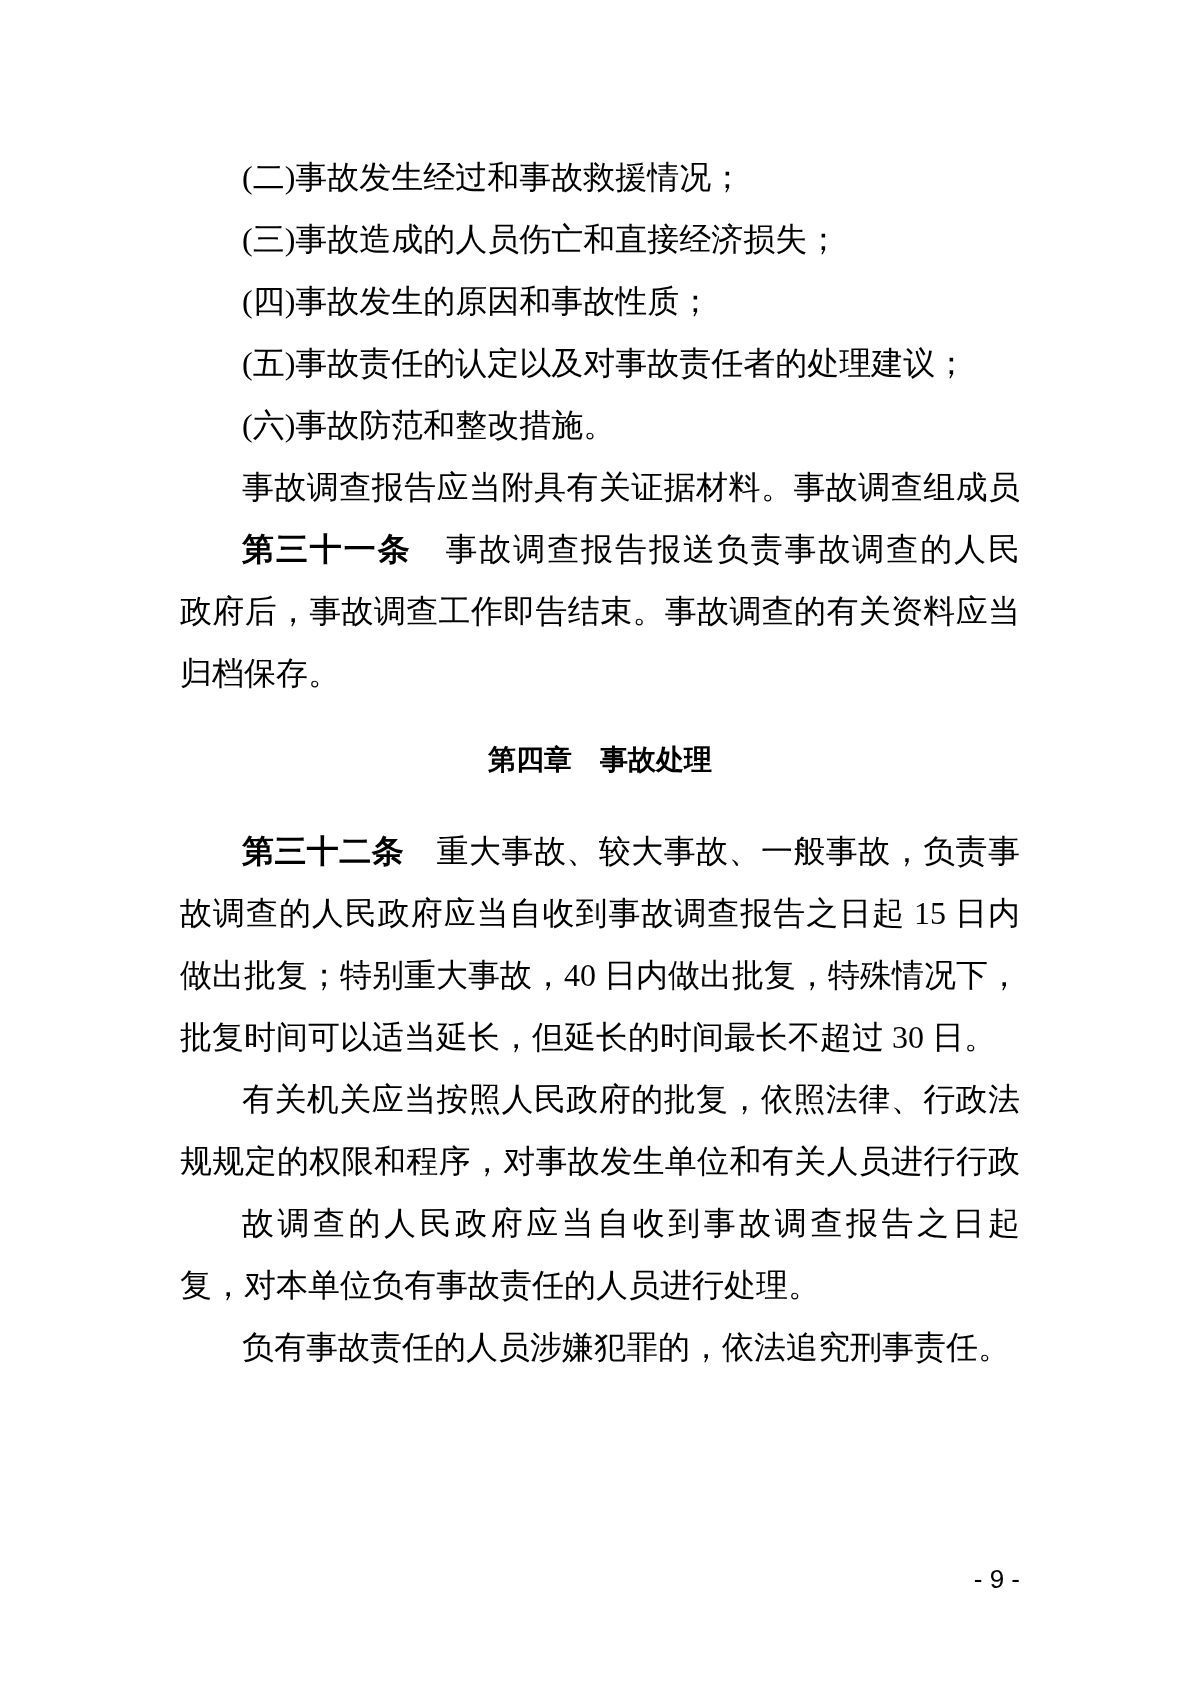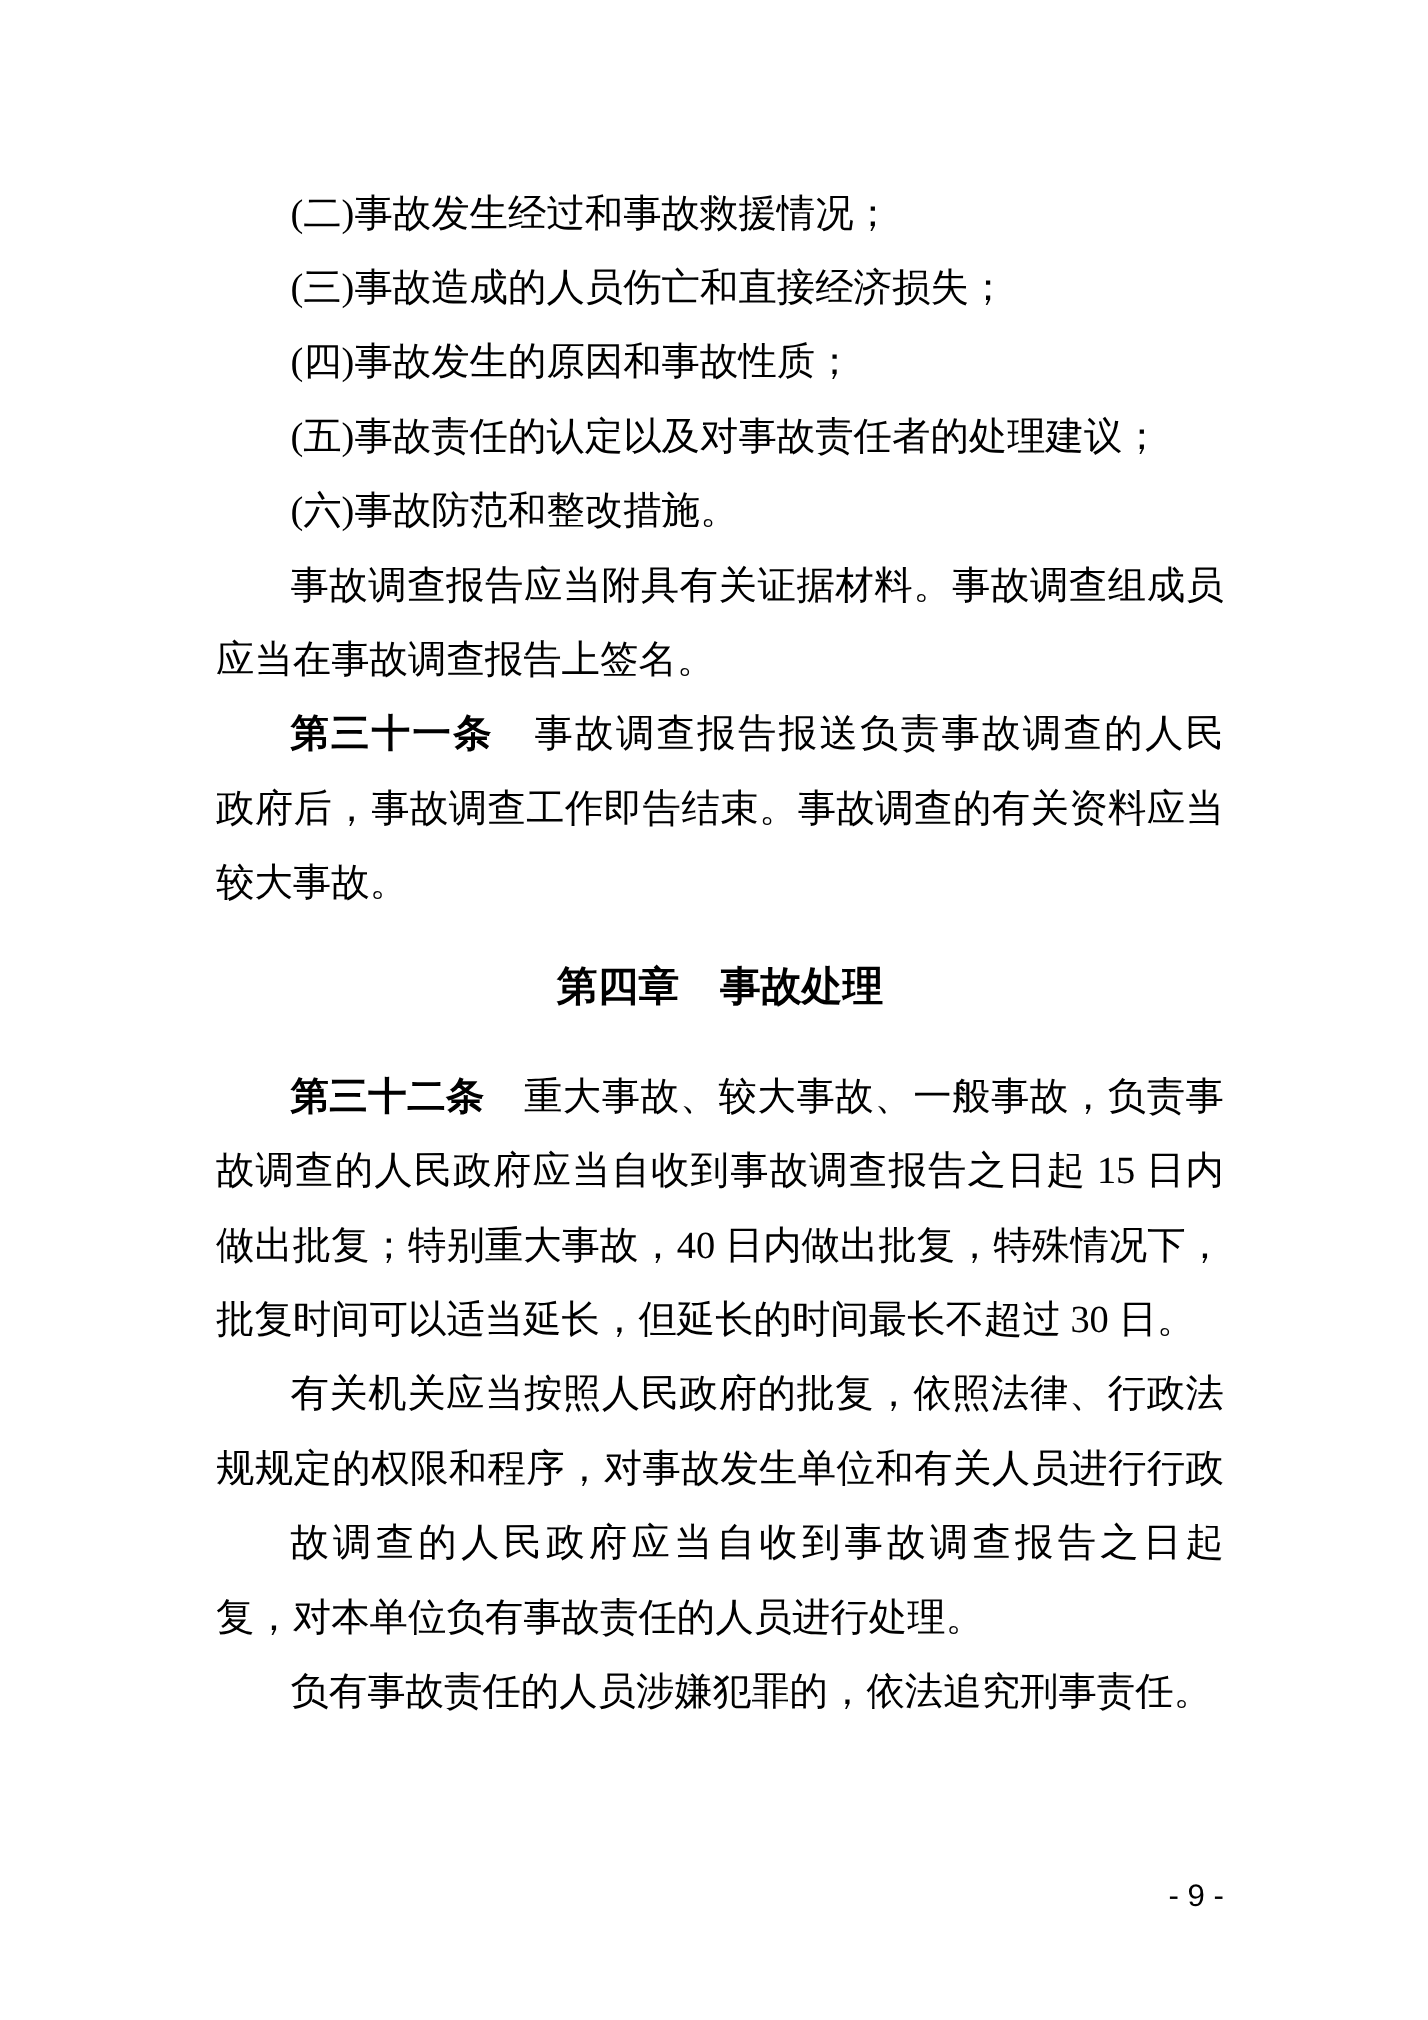--- a/index.html
+++ b/index.html
@@ -34,21 +34,21 @@
     text-align-last: justify;
   }
   .indent {
     text-indent: 62px;
   }
   .b {
     font-weight: 700;
     font-family: Liberation Mono, monospace;
   }
   .chapter {
-    font-size: 34px;
+    font-size: 28px;
     font-weight: 700;
     font-family: "Liberation Sans", "DejaVu Sans", sans-serif;
     line-height: 62px;
     height: 62px;
     text-align: center;
     margin-top: 25px;
     margin-bottom: 29px;
   }
   .page-number {
     position: absolute;
@@ -66,25 +66,24 @@
 <div class="page">
   <div class="doc">
 
     <div class="line indent">(二)事故发生经过和事故救援情况；</div>
     <div class="line indent">(三)事故造成的人员伤亡和直接经济损失；</div>
     <div class="line indent">(四)事故发生的原因和事故性质；</div>
     <div class="line indent">(五)事故责任的认定以及对事故责任者的处理建议；</div>
     <div class="line indent">(六)事故防范和整改措施。</div>
 
     <div class="line indent fill">事故调查报告应当附具有关证据材料。事故调查组成员</div>
-    <div class="line">应当在事故调查报告上签名。</div>
 
     <div class="line indent fill"><span class="b">第三十一条</span><span>　事故调查报告报送负责事故调查的人民</span></div>
     <div class="line fill">政府后，事故调查工作即告结束。事故调查的有关资料应当</div>
-    <div class="line">较大事故。</div>
+    <div class="line">归档保存。</div>
 
     <div class="chapter">第四章　事故处理</div>
 
     <div class="line indent fill"><span class="b">第三十二条</span><span>　重大事故、较大事故、一般事故，负责事</span></div>
     <div class="line fill">故调查的人民政府应当自收到事故调查报告之日起 15 日内</div>
     <div class="line fill">做出批复；特别重大事故，40 日内做出批复，特殊情况下，</div>
     <div class="line">批复时间可以适当延长，但延长的时间最长不超过 30 日。</div>
 
     <div class="line indent fill">有关机关应当按照人民政府的批复，依照法律、行政法</div>
     <div class="line fill">规规定的权限和程序，对事故发生单位和有关人员进行行政</div>

